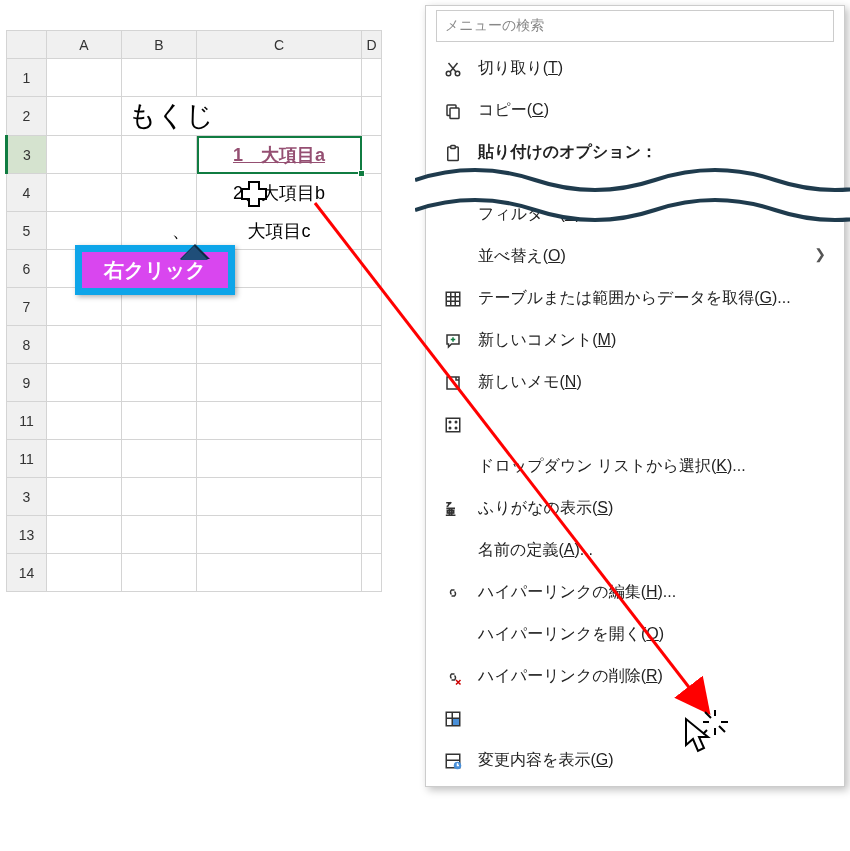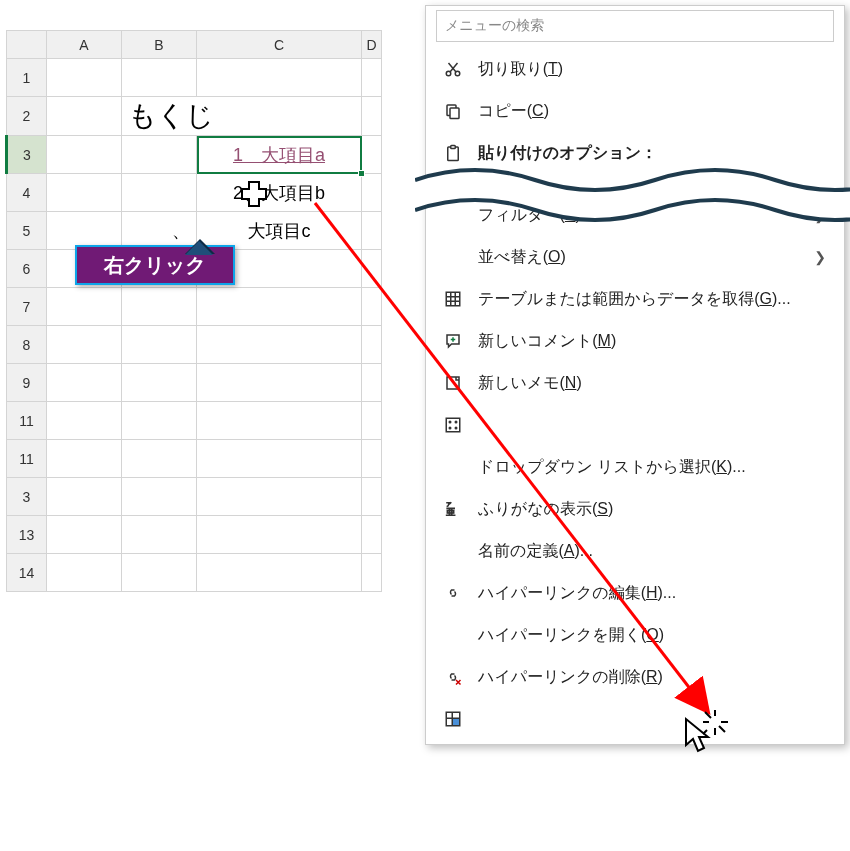--- a/index.html
+++ b/index.html
@@ -31,35 +31,35 @@
     }
     .corner-cell { width: 40px; height: 28px; background:#f0f0f0; border:1px solid #d4d4d4;}
     .col-header { width: 75px; text-align: center; }
     .col-wide { width: 165px; }
     .col-d { width: 20px; }
     .row-header { width: 40px; text-align: center; height: 38px; background:#f0f0f0;}
     .row-header.selected { background:#d5e3cf; border-left:3px solid #107c41;}
     .cell { height: 38px; padding: 0 6px; font-size: 18px; vertical-align: middle; text-align:center;}
     .title-cell { font-size: 28px; text-align: left; }
     .hyperlink { color: #954f72; text-decoration: underline; position:relative;}
-    .selected-cell { outline: 2px solid #107c41; outline-offset:-2px; position:relative;}
+    .selected-cell { outline: 2px solid #107c41; outline-offset:-2px; position:relative;font-weight:bold;}
     .fill-handle { position:absolute; bottom:-4px; right:-4px; width:7px; height:7px; background:#107c41; border:1px solid #fff;}
     .cursor-cross {
       position:absolute;
       left:240px; top:180px;
       width:28px; height:28px;
       z-index: 200;
       pointer-events:none;
     }
     .callout {
       position:absolute;
       left:75px; top:245px;
-      width:160px; height:40px;
-      background:#701a75;
-      border:2px solid #0ea5e9;
+      width:160px; height:50px;
+      background:#d946ef;
+      border:7px solid #0ea5e9;
       color:#fff;
       font-size:20px;
       font-weight:bold;
       display:flex;
       align-items:center;
       justify-content:center;
       z-index:50;
       box-shadow:2px 2px 5px rgba(0,0,0,0.3);
     }
     .callout::before{
@@ -90,21 +90,20 @@
     .menu-search {
       margin:0 10px 6px;
       padding:6px 8px;
       border:1px solid #ccc;
       color:#888;
       font-size:14px;
       background:#fff;
     }
     .menu-item {
       display:flex;
-      align-items:center;
       padding:10px 16px 10px 16px;
       gap:14px;
       font-size:16px;
       color:#222;
       cursor:default;
       position:relative;
     }
     .menu-item .ico { width:22px; height:22px; display:flex; align-items:center; justify-content:center; color:#333;}
     .menu-item.no-icon .ico { opacity:0; }
     .menu-item .chev { position:absolute; right:18px; font-size:14px; color:#555;}
@@ -397,20 +396,31 @@
   <div class="menu-item">
     <span class="ico">
       <svg width="18" height="18" viewBox="0 0 24 24" fill="none" stroke="#333" stroke-width="2">
           <rect x="3" y="3" width="18" height="18"></rect>
           <path d="M3 11 H21 M11 3 V21"></path>
           <rect x="12" y="12" width="8" height="8" fill="#4a90d9" stroke="none"></rect>
         </svg>
     </span>
   </div>
 
+  <div class="menu-item">
+    <span class="ico">
+      <svg width="18" height="18" viewBox="0 0 24 24" fill="none" stroke="#333" stroke-width="2">
+          <rect x="3" y="3" width="18" height="18"></rect>
+          <path d="M3 11 H21"></path>
+          <circle cx="18" cy="18" r="5" fill="#4a90d9" stroke="none"></circle>
+          <path d="M18 15 V18 H20" stroke="#fff"></path>
+        </svg>
+    </span>
+    <span>変更内容を表示(<u>G</u>)</span>
+  </div>
 </div>
 
 <svg class="wave-cut" viewBox="0 0 440 70" preserveAspectRatio="none">
   <path d="M0 20 Q60 0 120 20 T240 20 T360 20 T480 20 L480 50 Q420 70 360 50 T240 50 T120 50 T0 50 Z" fill="#fff"></path>
   <path d="M0 20 Q60 0 120 20 T240 20 T360 20 T480 20" fill="none" stroke="#1f3b4d" stroke-width="4"></path>
   <path d="M0 50 Q60 30 120 50 T240 50 T360 50 T480 50" fill="none" stroke="#1f3b4d" stroke-width="4"></path>
 </svg>
 
 <svg class="arrow" viewBox="0 0 420 520">
   <defs>

